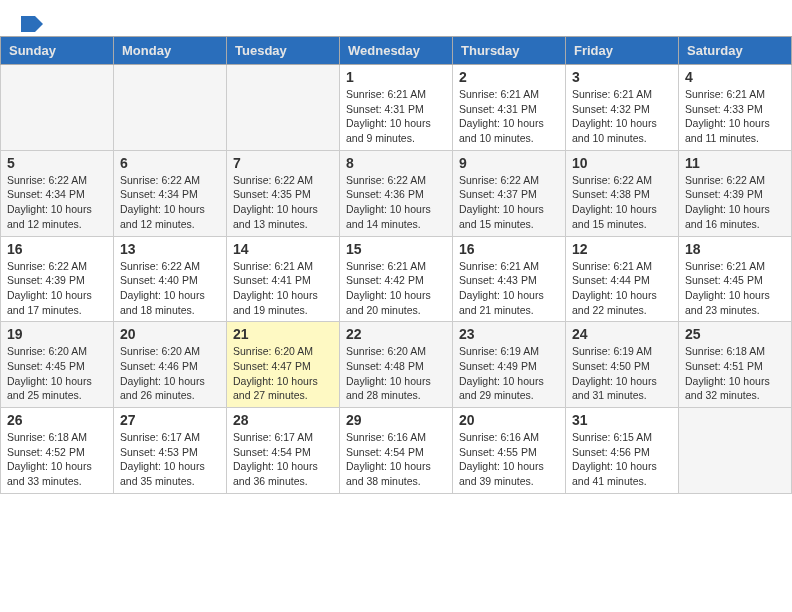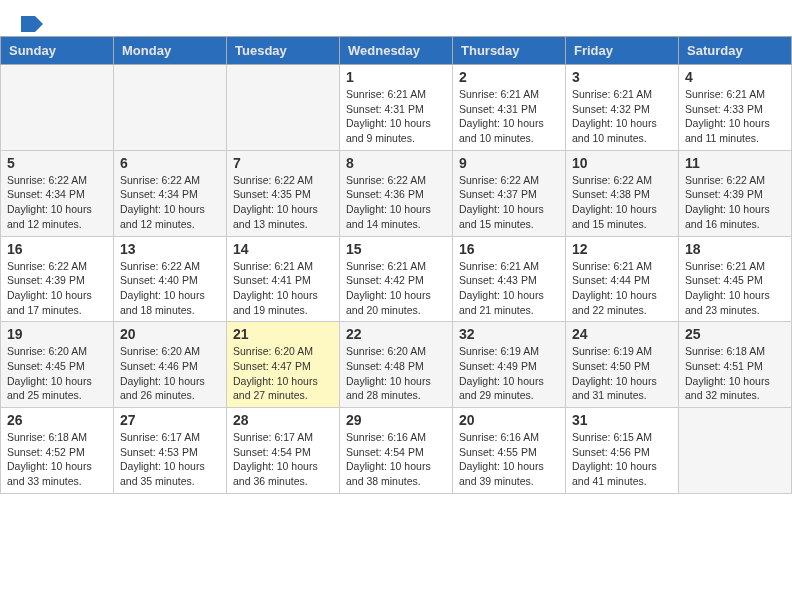--- a/index.html
+++ b/index.html
@@ -143,21 +143,21 @@
           </td>
           <td style="background: #fef9c3;">
             <div class="day-num">21</div>
             <div class="day-info">Sunrise: 6:20 AM<br>Sunset: 4:47 PM<br>Daylight: 10 hours and 27 minutes.</div>
           </td>
           <td style="background: rgb(245, 245, 245); margin-left: 13px;">
             <div class="day-num">22</div>
             <div class="day-info">Sunrise: 6:20 AM<br>Sunset: 4:48 PM<br>Daylight: 10 hours and 28 minutes.</div>
           </td>
           <td style="background: rgb(245, 245, 245);">
-            <div class="day-num">32</div>
+            <div class="day-num">23</div>
             <div class="day-info">Sunrise: 6:19 AM<br>Sunset: 4:49 PM<br>Daylight: 10 hours and 29 minutes.</div>
           </td>
           <td style="background: rgb(245, 245, 245);">
             <div class="day-num">24</div>
             <div class="day-info">Sunrise: 6:19 AM<br>Sunset: 4:50 PM<br>Daylight: 10 hours and 31 minutes.</div>
           </td>
           <td style="background: rgb(245, 245, 245);">
             <div class="day-num">25</div>
             <div class="day-info">Sunrise: 6:18 AM<br>Sunset: 4:51 PM<br>Daylight: 10 hours and 32 minutes.</div>
           </td>

